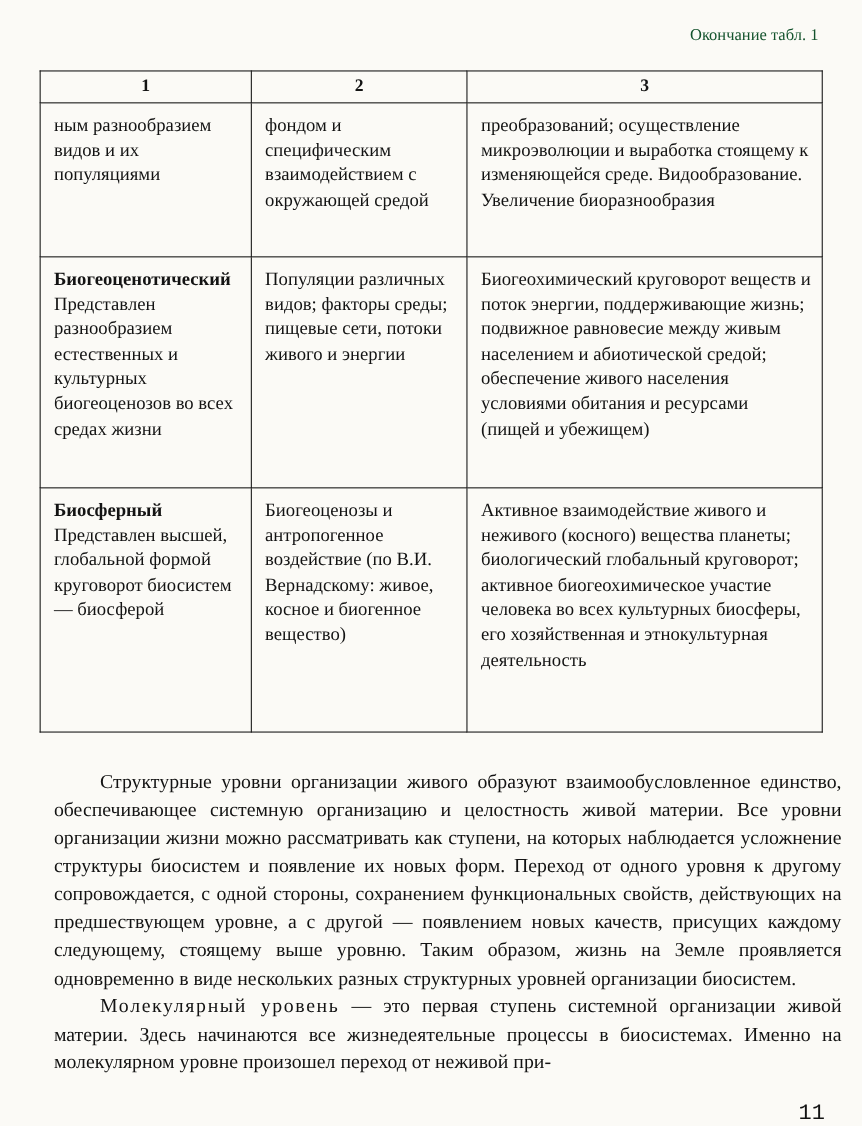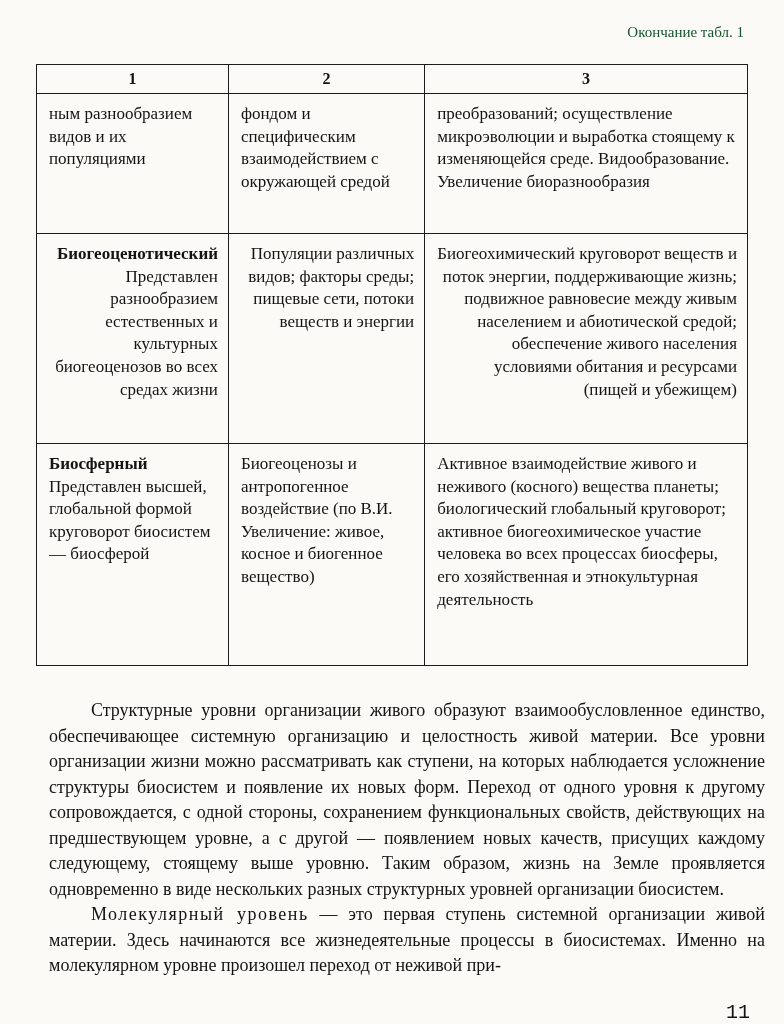--- a/index.html
+++ b/index.html
@@ -38,21 +38,21 @@
     height: 20px;
   }
   .data-table td {
     vertical-align: top;
     padding: 9px 10px 8px 12px;
     font-size: 17px;
     line-height: 1.33;
   }
   .term { font-weight: bold; }
   tr.r1 { height: 140px; padding-left: 44px; }
-  tr.r2 { height: 210px; text-align: right; }
+  tr.r2 { height: 210px; }
   tr.r3 { height: 222px; }
   .body-text {
     position: absolute;
     top: 698px;
     left: 49px;
     width: 716px;
     font-size: 18px;
     line-height: 25.5px;
     text-align: justify;
   }
@@ -91,30 +91,30 @@
         <div>ным разнообразием видов и их популяциями</div>
       </td>
       <td>фондом и специфическим взаимодействием с окружающей средой</td>
       <td>преобразований; осуществление микроэволюции и выработка стоящему к изменяющейся среде. Видообразование. Увеличение биоразнообразия</td>
     </tr>
     <tr class="r2">
       <td>
         <div class="term">Биогеоценотический</div>
         <div>Представлен разнообразием естественных и культурных биогеоценозов во всех средах жизни</div>
       </td>
-      <td>Популяции различных видов; факторы среды; пищевые сети, потоки веществ и энергии</td>
+      <td>Популяции различных видов; факторы среды; пищевые сети, потоки живого и энергии</td>
       <td>Биогеохимический круговорот веществ и поток энергии, поддерживающие жизнь; подвижное равновесие между живым населением и абиотической средой; обеспечение живого населения условиями обитания и ресурсами (пищей и убежищем)</td>
     </tr>
     <tr class="r3">
       <td>
         <div class="term">Биосферный</div>
         <div>Представлен высшей, глобальной формой круговорот биосистем — биосферой</div>
       </td>
-      <td>Биогеоценозы и антропогенное воздействие (по В.И. Увеличение: живое, косное и биогенное вещество)</td>
-      <td>Активное взаимодействие живого и неживого (косного) вещества планеты; биологический глобальный круговорот; активное биогеохимическое участие человека во всех процессах биосферы, его хозяйственная и этнокультурная деятельность</td>
+      <td>Биогеоценозы и антропогенное воздействие (по В.И. Вернадскому: живое, косное и биогенное вещество)</td>
+      <td>Активное взаимодействие живого и неживого (косного) вещества планеты; биологический глобальный круговорот; активное биогеохимическое участие человека во всех культурных биосферы, его хозяйственная и этнокультурная деятельность</td>
     </tr>
   </tbody>
 </table>
 
 <div class="body-text">
   <p>Структурные уровни организации живого образуют взаимообусловленное единство, обеспечивающее системную организацию и целостность живой материи. Все уровни организации жизни можно рассматривать как ступени, на которых наблюдается усложнение структуры биосистем и появление их новых форм. Переход от одного уровня к другому сопровождается, с одной стороны, сохранением функциональных свойств, действующих на предшествующем уровне, а с другой — появлением новых качеств, присущих каждому следующему, стоящему выше уровню. Таким образом, жизнь на Земле проявляется одновременно в виде нескольких разных структурных уровней организации биосистем.</p>
   <p><span class="spaced">Молекулярный уровень</span><span> — это первая ступень системной организации живой материи. Здесь начинаются все жизнедеятельные процессы в биосистемах. Именно на молекулярном уровне произошел переход от неживой при-</span></p>
 </div>
 
 <div class="page-number">11</div>

